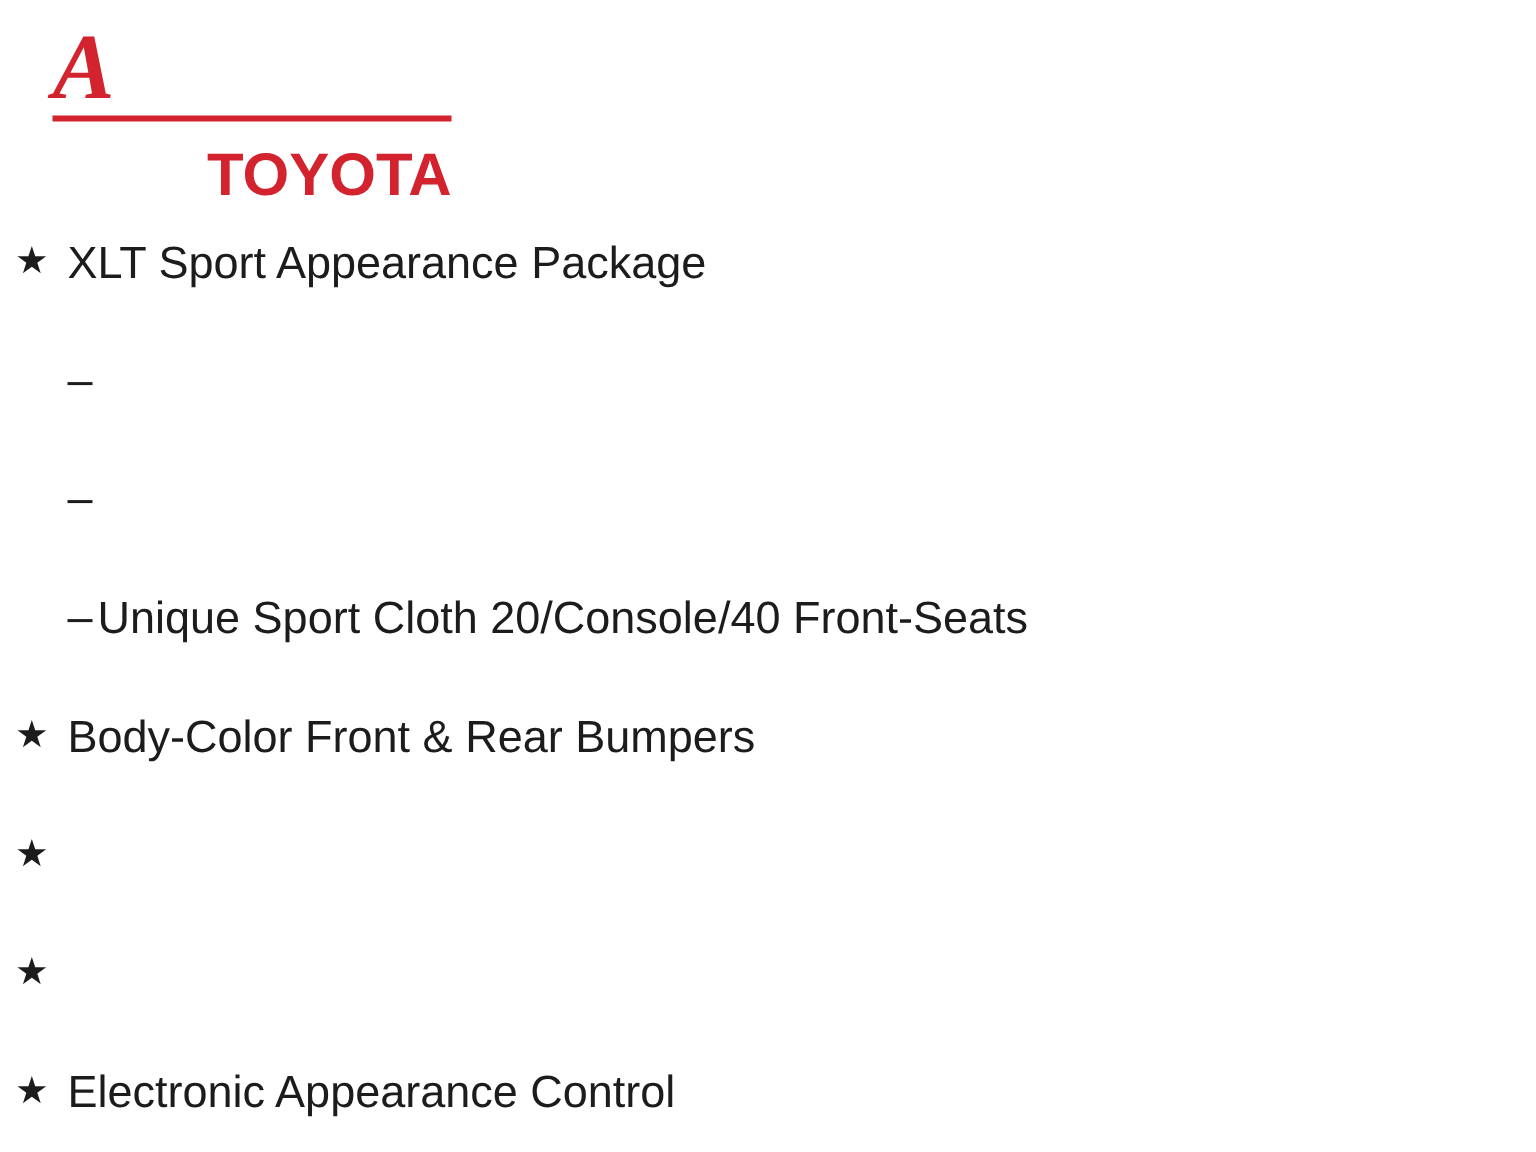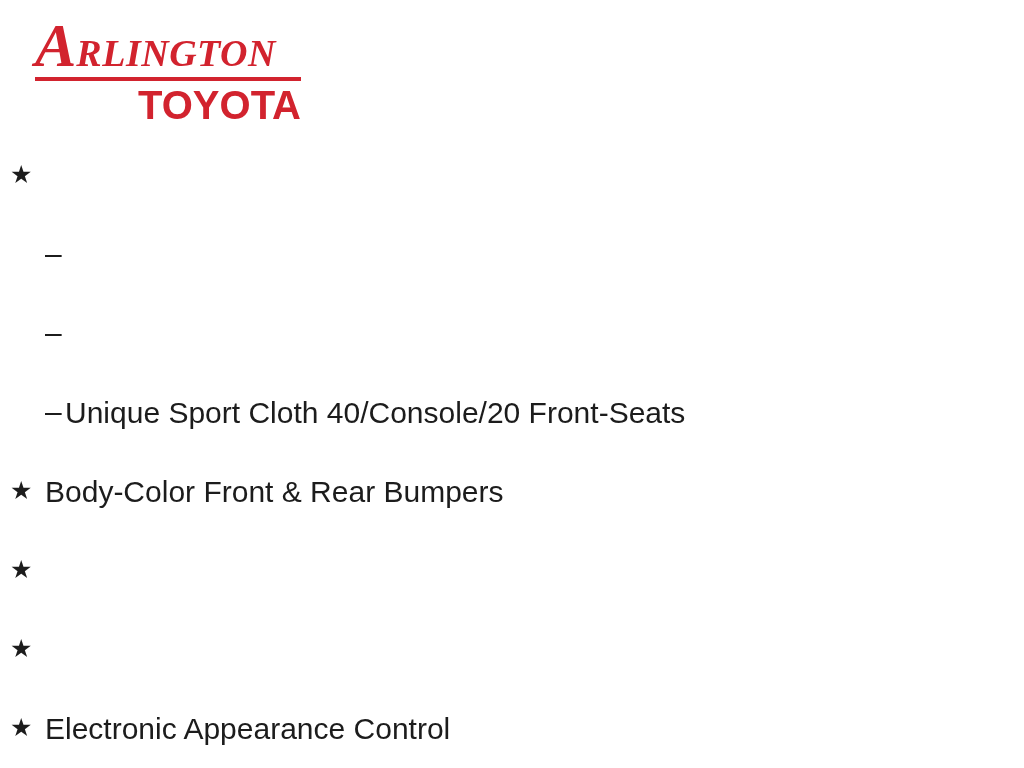--- a/index.html
+++ b/index.html
@@ -45,21 +45,21 @@
     font-size: 38px;
     letter-spacing: 0.5px;
   }
   .logo-underline {
     height: 4px;
     background: #d2232e;
     margin-top: 3px;
     width: 266px;
   }
   .logo-brand {
-    margin-top: 4px;
+    margin-top: 16px;
     text-align: right;
     font-family: "Liberation Sans", sans-serif;
     font-weight: bold;
     font-size: 40px;
     line-height: 1;
     letter-spacing: 0px;
     color: #d2232e;
     white-space: nowrap;
   }
 
@@ -102,39 +102,39 @@
   }
 </style>
 </head>
 <body>
 
 <div class="page">
 
   <div class="logo">
     <div class="logo-line1">
       <span class="logo-initial">A</span>
-        <span class="logo-rest">RLINGTON</span>
     </div>
     <div class="logo-underline"></div>
     <div class="logo-brand">TOYOTA</div>
   </div>
 
   <ul class="features">
       <li class="feature-item lvl1">
         <span class="bullet">★</span>
+        <span class="text">XLT Sport Appearance Package</span>
       </li>
       <li class="feature-item lvl2">
         <span class="bullet">–</span>
       </li>
       <li class="feature-item lvl2">
         <span class="bullet">–</span>
       </li>
       <li class="feature-item lvl2">
         <span class="bullet">–</span>
-        <span class="text">Unique Sport Cloth 40/Console/20 Front-Seats</span>
+        <span class="text">Unique Sport Cloth 20/Console/40 Front-Seats</span>
       </li>
       <li class="feature-item lvl1">
         <span class="bullet">★</span>
         <span class="text">Body-Color Front &amp; Rear Bumpers</span>
       </li>
       <li class="feature-item lvl1">
         <span class="bullet">★</span>
       </li>
       <li class="feature-item lvl1">
         <span class="bullet">★</span>

